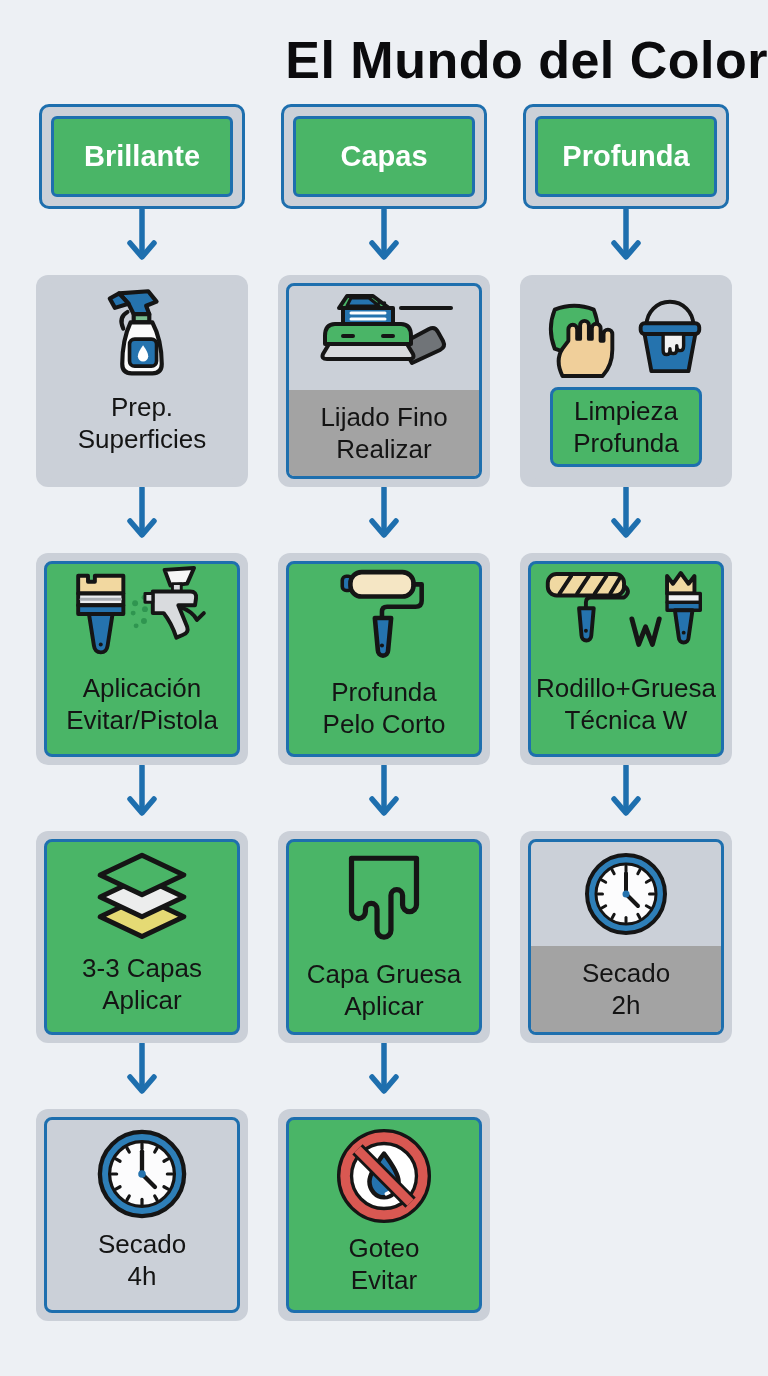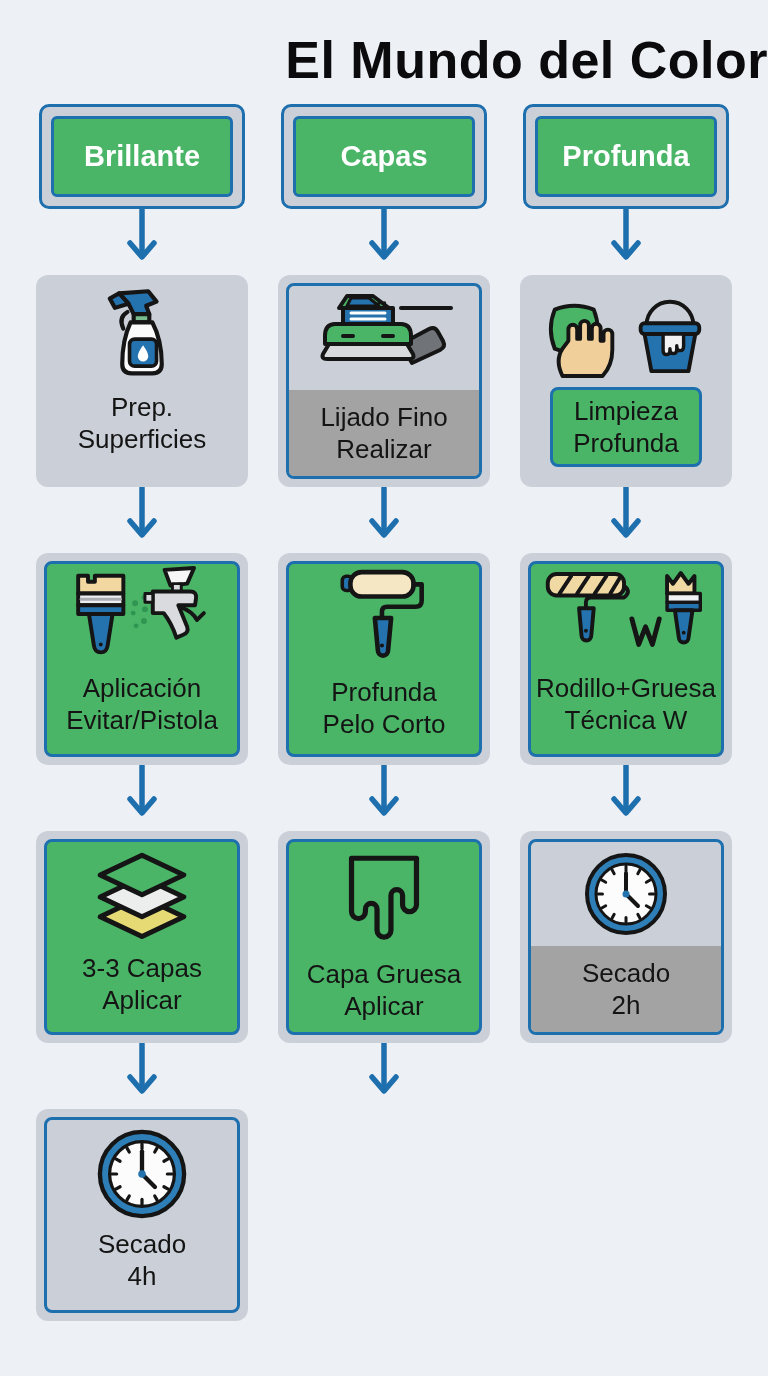--- a/index.html
+++ b/index.html
@@ -344,20 +344,39 @@
         </div>
       </div>
 
       <svg class="arrow" viewBox="0 0 34 66" width="34" height="66">
         <g stroke="#1e6fae" stroke-width="5.5" fill="none" stroke-linecap="round" stroke-linejoin="round">
           <line x1="17" y1="1" x2="17" y2="45"></line>
             <path d="M5 34 L17 48 L29 34"></path>
         </g>
       </svg>
 
+      <div class="shell">
+        <div class="inner bordered green">
+          <div class="icon-zone">
+            <svg viewBox="0 0 100 100" width="112" height="112">
+              <circle cx="50" cy="50" r="40" fill="#ffffff" stroke="#151515" stroke-width="4"></circle>
+              <circle cx="50" cy="50" r="34.5" fill="none" stroke="#d95852" stroke-width="9"></circle>
+              <circle cx="50" cy="50" r="29" fill="none" stroke="#151515" stroke-width="3"></circle>
+              <path d="M50 30 q13 17 13 25 a13 14 0 1 1 -26 0 q0 -8 13 -25 z" fill="#2573ae" stroke="#151515" stroke-width="4" stroke-linejoin="round"></path>
+              <path d="M58 58 a9 9 0 0 1 -6 8" stroke="#ffffff" stroke-width="3" fill="none" stroke-linecap="round"></path>
+              <line x1="26.3" y1="26.3" x2="73.7" y2="73.7" stroke="#151515" stroke-width="13"></line>
+              <line x1="26.3" y1="26.3" x2="73.7" y2="73.7" stroke="#d95852" stroke-width="8"></line>
+            </svg>
+          </div>
+          <div class="text-zone">
+            <span class="step-label">Goteo
+Evitar</span>
+          </div>
+        </div>
+      </div>
     </div>
 
     <div class="column">
       <div class="hdr-shell">
         <div class="hdr-inner">
           <span class="hdr-label">Profunda</span>
         </div>
       </div>
 
       <svg class="arrow" viewBox="0 0 34 66" width="34" height="66">

